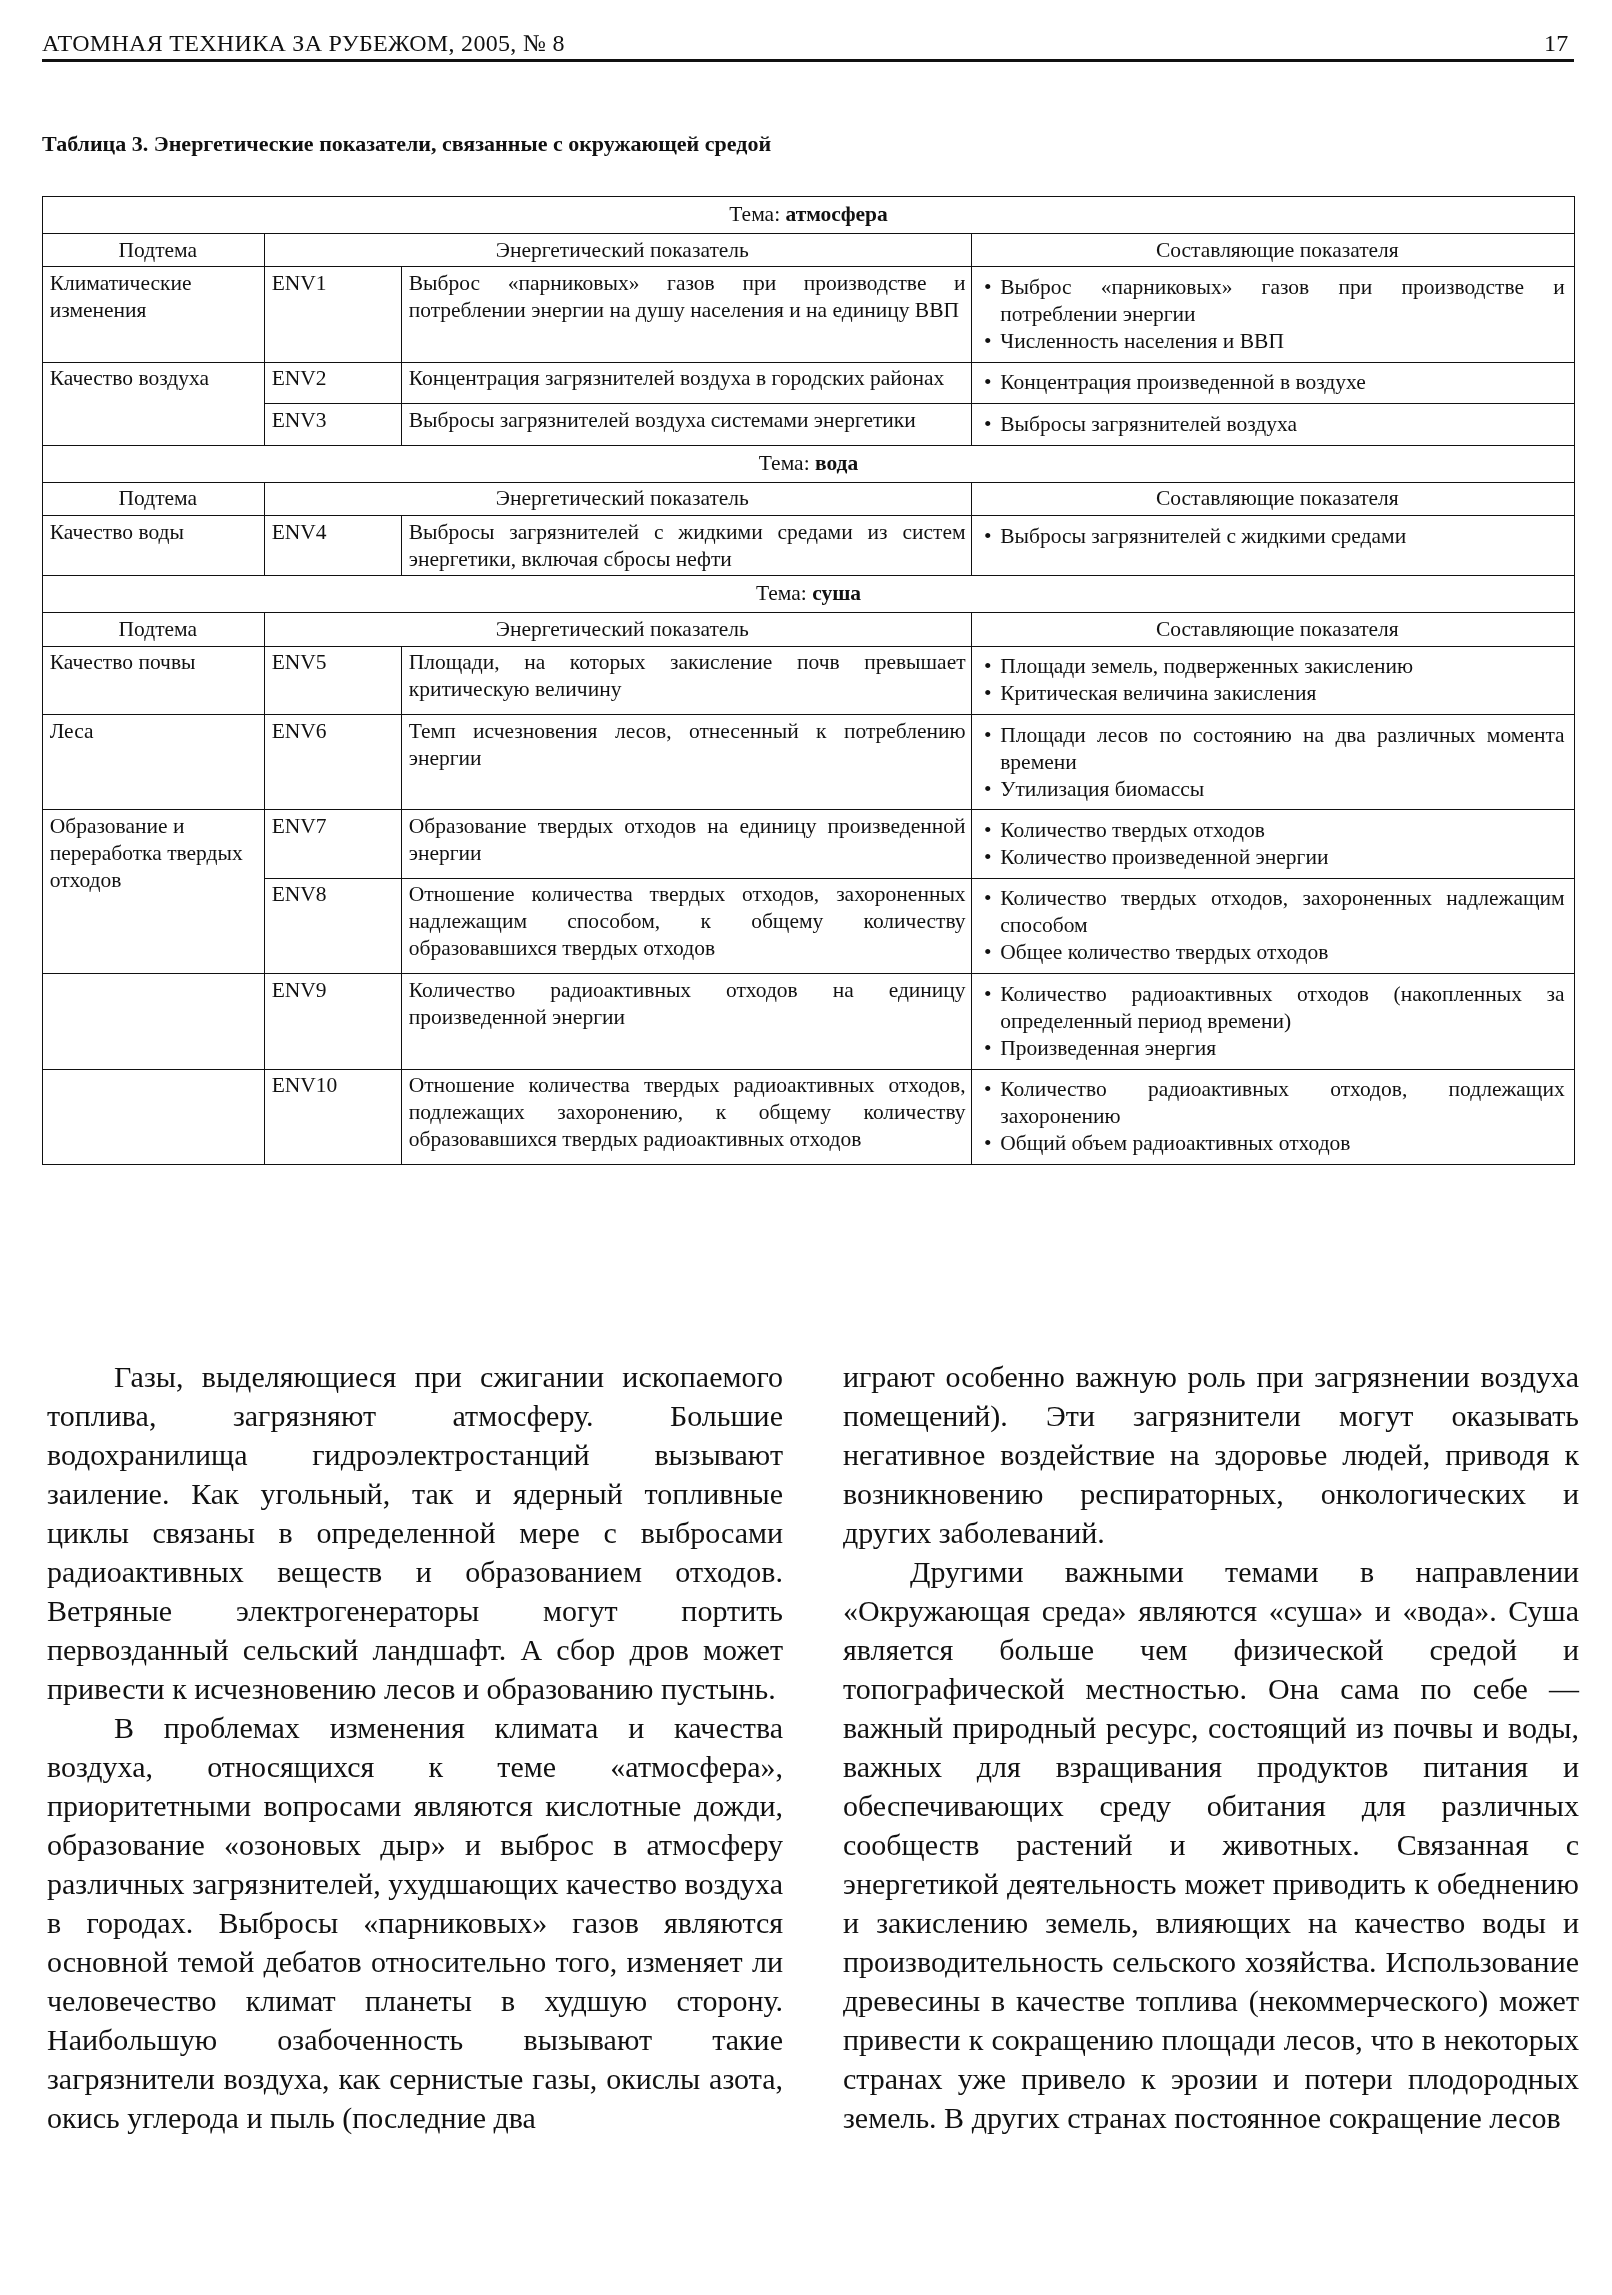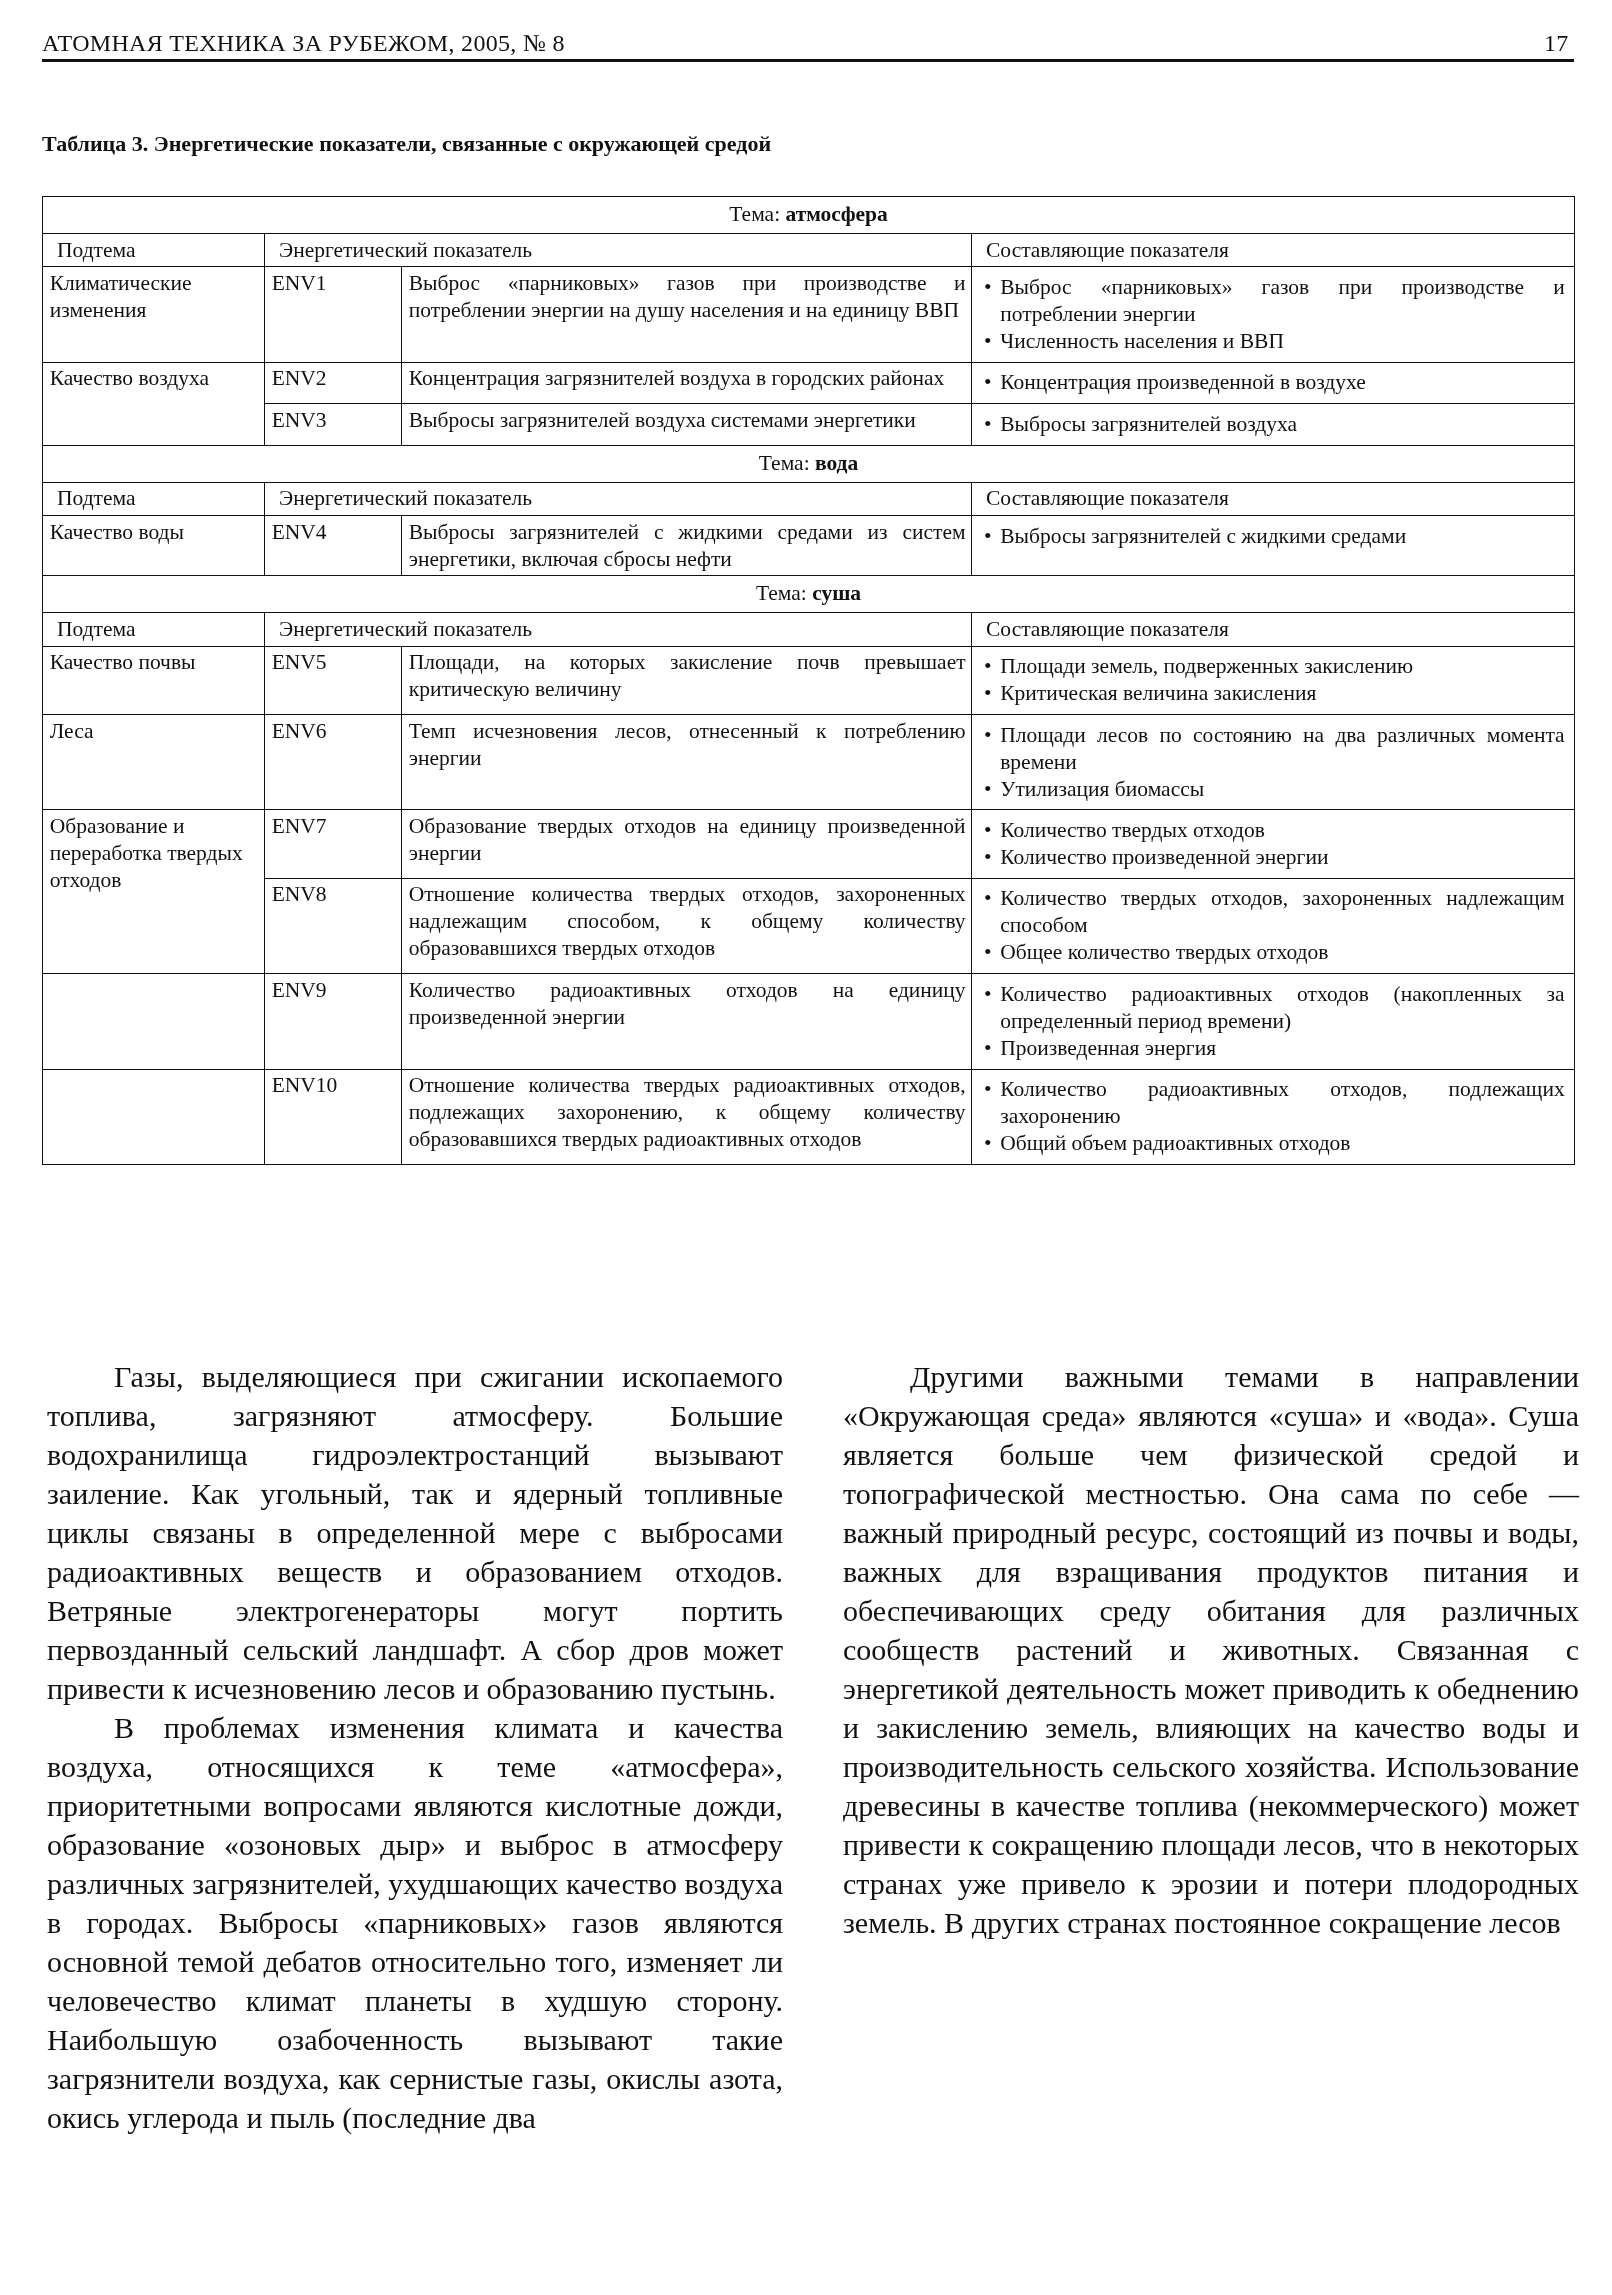--- a/index.html
+++ b/index.html
@@ -24,21 +24,21 @@
     border-collapse: collapse; table-layout: fixed;
     font-size: 21.5px; line-height: 27px;
   }
   table.indicators td {
     border: 1.3px solid #111; vertical-align: top; padding: 2.7px 5.4px 2.7px 6.7px;
   }
   table.indicators tr.theme td {
     text-align: center; padding: 4px 6px; height: 28px;
   }
   table.indicators tr.theme b { font-weight: bold; }
-  table.indicators tr.colhead td { text-align: left; padding-left: 14px; }
+  table.indicators tr.colhead td { text-align: center; padding-left: 14px; }
   td.code { text-align: left; }
   td.desc { text-align: justify; }
   ul.comp { margin: 4px; padding: 0; list-style: none; }
   ul.comp li { position: relative; padding-left: 17.5px; text-align: justify; }
   ul.comp li::before {
     content: "\2022"; position: absolute; left: 1.3px; top: 0;
   }
   .col {
     position: absolute; top: 1357px; width: 736px;
     font-size: 30px; line-height: 39px; text-align: justify;
@@ -197,15 +197,16 @@
         </td>
       </tr>
     </tbody>
 </table>
 
 <div class="col left">
   <p class="indent">Газы, выделяющиеся при сжигании ископаемого топлива, загрязняют атмосферу. Большие водохранилища гидроэлектростанций вызывают заиление. Как угольный, так и ядерный топливные циклы связаны в определенной мере с выбросами радиоактивных веществ и образованием отходов. Ветряные электрогенераторы могут портить первозданный сельский ландшафт. А сбор дров может привести к исчезновению лесов и образованию пустынь.</p>
   <p class="indent">В проблемах изменения климата и качества воздуха, относящихся к теме «атмосфера», приоритетными вопросами являются кислотные дожди, образование «озоновых дыр» и выброс в атмосферу различных загрязнителей, ухудшающих качество воздуха в городах. Выбросы «парниковых» газов являются основной темой дебатов относительно того, изменяет ли человечество климат планеты в худшую сторону. Наибольшую озабоченность вызывают такие загрязнители воздуха, как сернистые газы, окислы азота, окись углерода и пыль (последние два</p>
 </div>
 <div class="col right">
+  <p>играют особенно важную роль при загрязнении воздуха помещений). Эти загрязнители могут оказывать негативное воздействие на здоровье людей, приводя к возникновению респираторных, онкологических и других заболеваний.</p>
   <p class="indent">Другими важными темами в направлении «Окружающая среда» являются «суша» и «вода». Суша является больше чем физической средой и топографической местностью. Она сама по себе — важный природный ресурс, состоящий из почвы и воды, важных для взращивания продуктов питания и обеспечивающих среду обитания для различных сообществ растений и животных. Связанная с энергетикой деятельность может приводить к обеднению и закислению земель, влияющих на качество воды и производительность сельского хозяйства. Использование древесины в качестве топлива (некоммерческого) может привести к сокращению площади лесов, что в некоторых странах уже привело к эрозии и потери плодородных земель. В других странах постоянное сокращение лесов</p>
 </div>
 
 
 </body></html>

